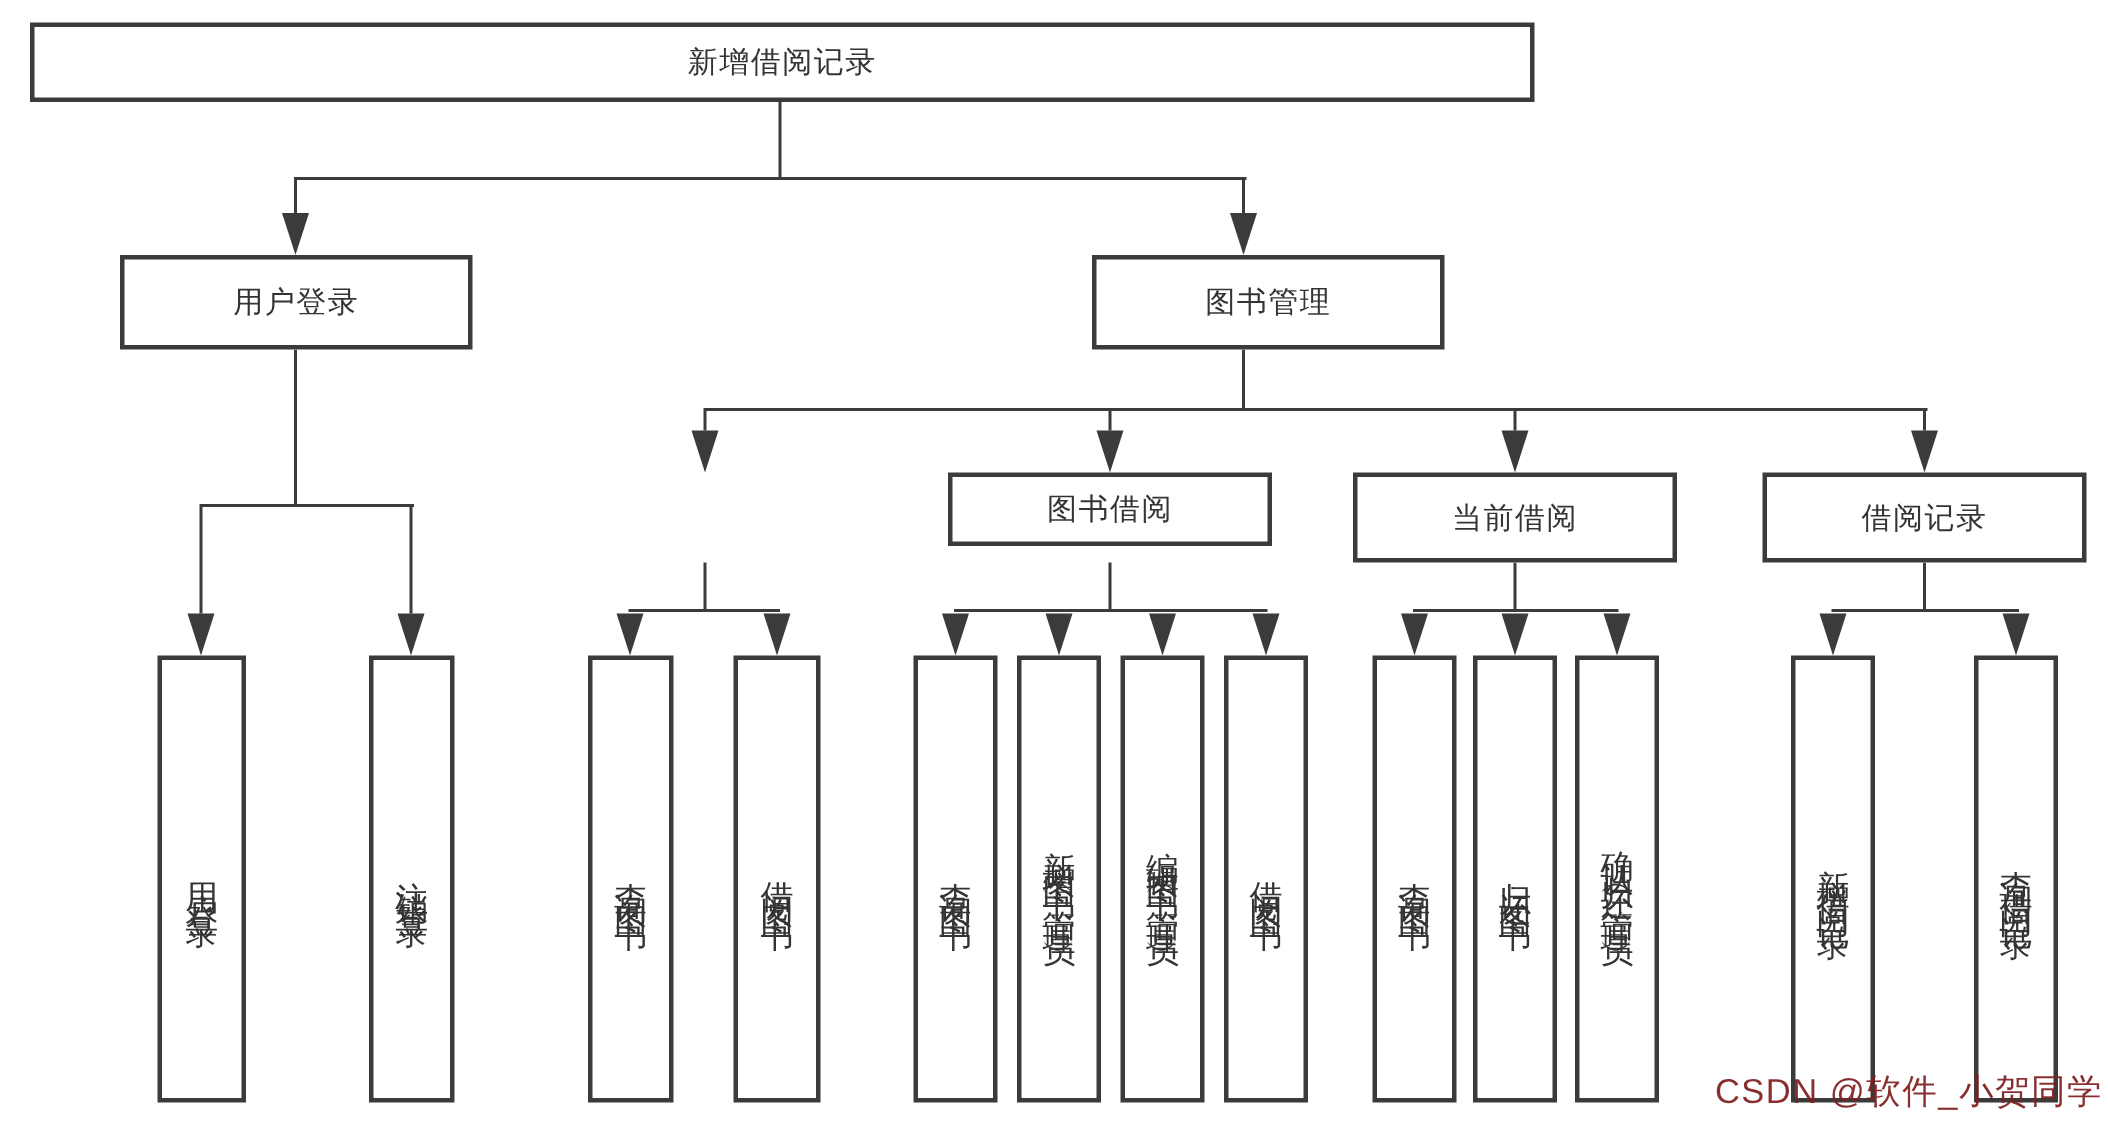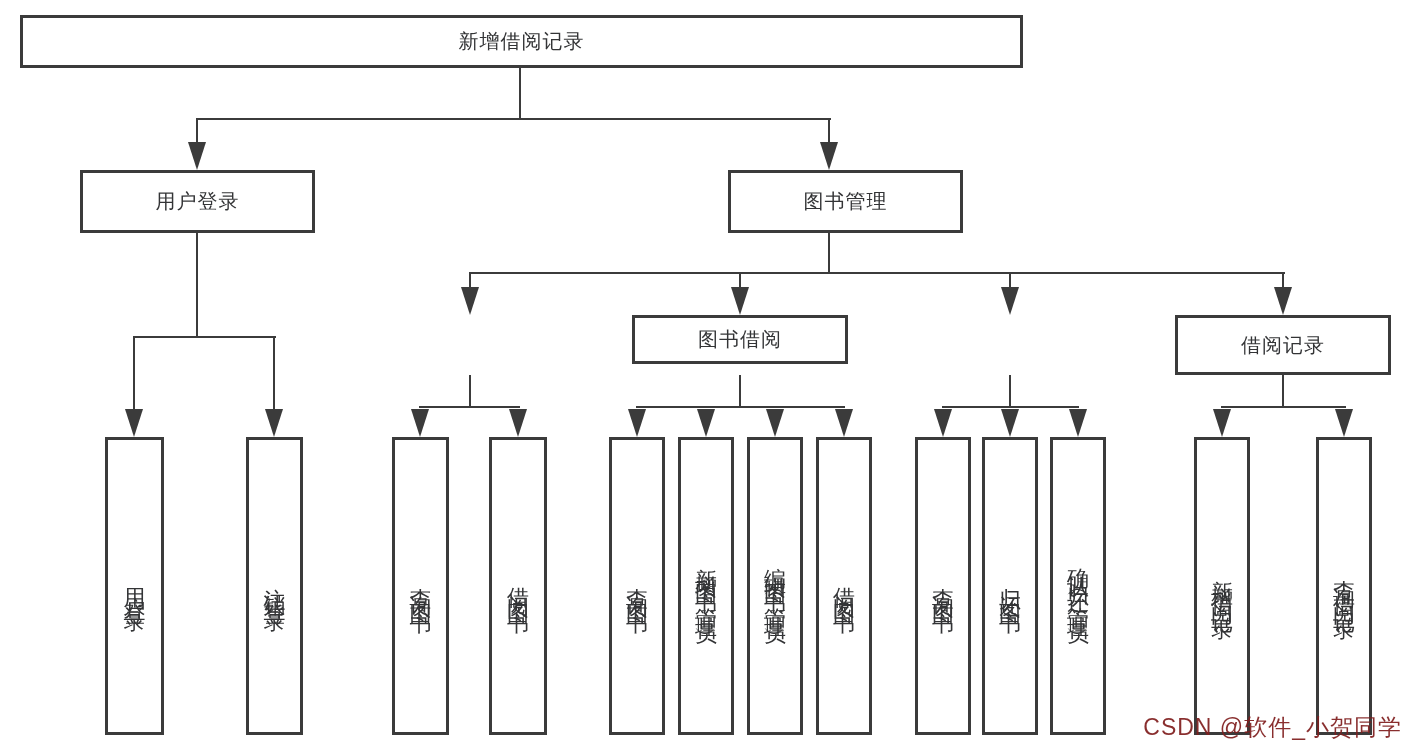--- a/index.html
+++ b/index.html
@@ -119,20 +119,23 @@
   <div class="hbox" style="left:80px;top:170px;width:235px;height:63px">
     <span>用户登录</span>
   </div>
   <div class="hbox" style="left:728px;top:170px;width:235px;height:63px">
     <span>图书管理</span>
   </div>
 
   <div class="hbox" style="left:632px;top:315px;width:216px;height:49px">
     <span>图书借阅</span>
   </div>
+  <div class="hbox" style="left:902px;top:315px;width:216px;height:60px">
+    <span>当前借阅</span>
+  </div>
   <div class="hbox" style="left:1175px;top:315px;width:216px;height:60px">
     <span>借阅记录</span>
   </div>
 
   <div class="vbox" style="left:105px;top:437px;width:59px;height:298px">
     <span class="vlabel">用户登录</span>
   </div>
   <div class="vbox" style="left:246px;top:437px;width:57px;height:298px">
     <span class="vlabel">注销登录</span>
   </div>

